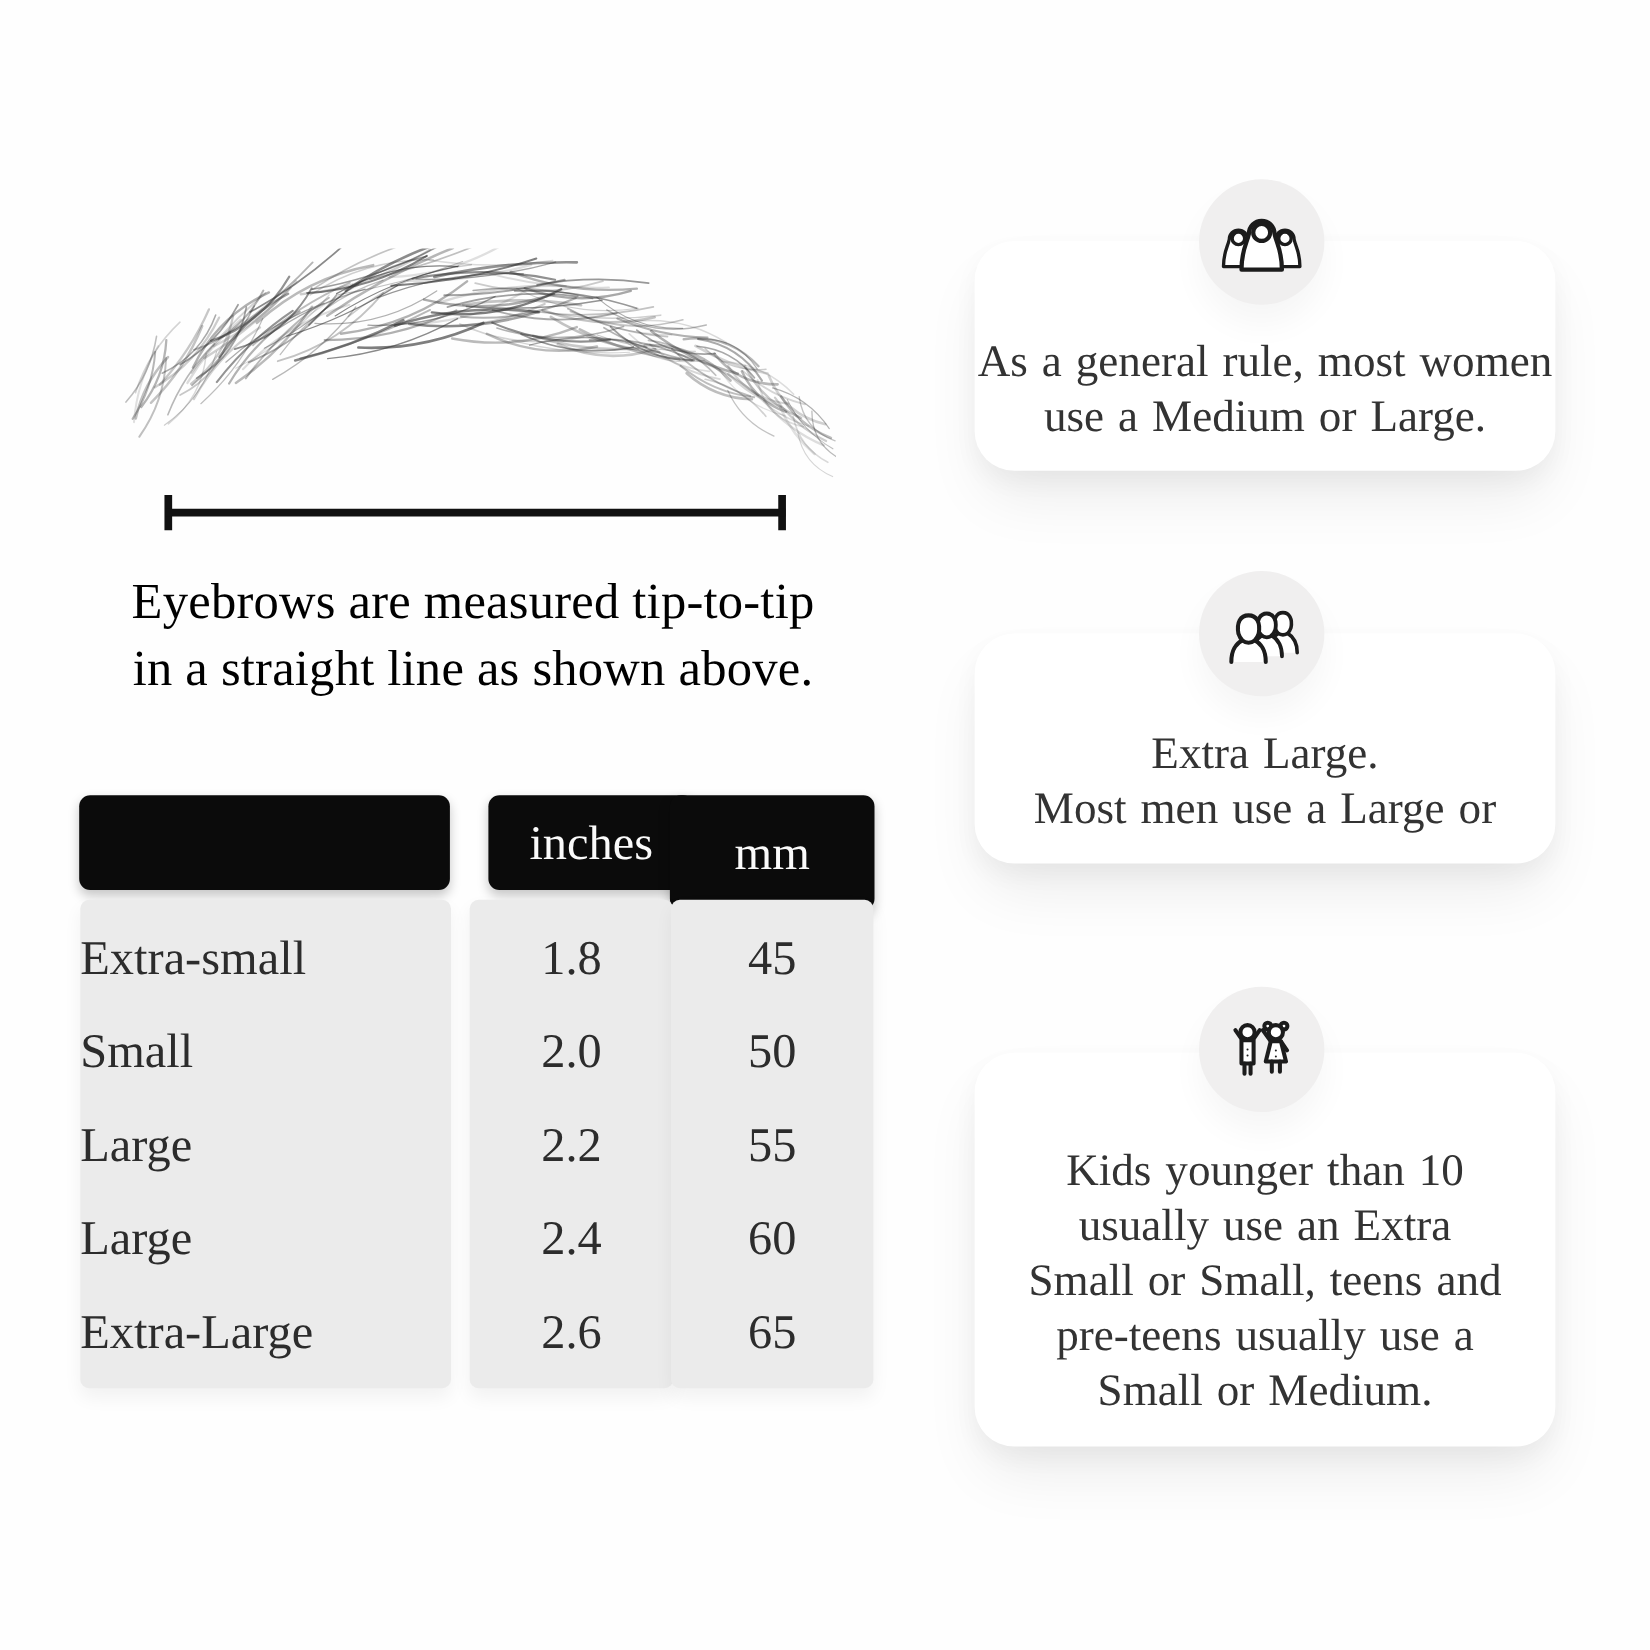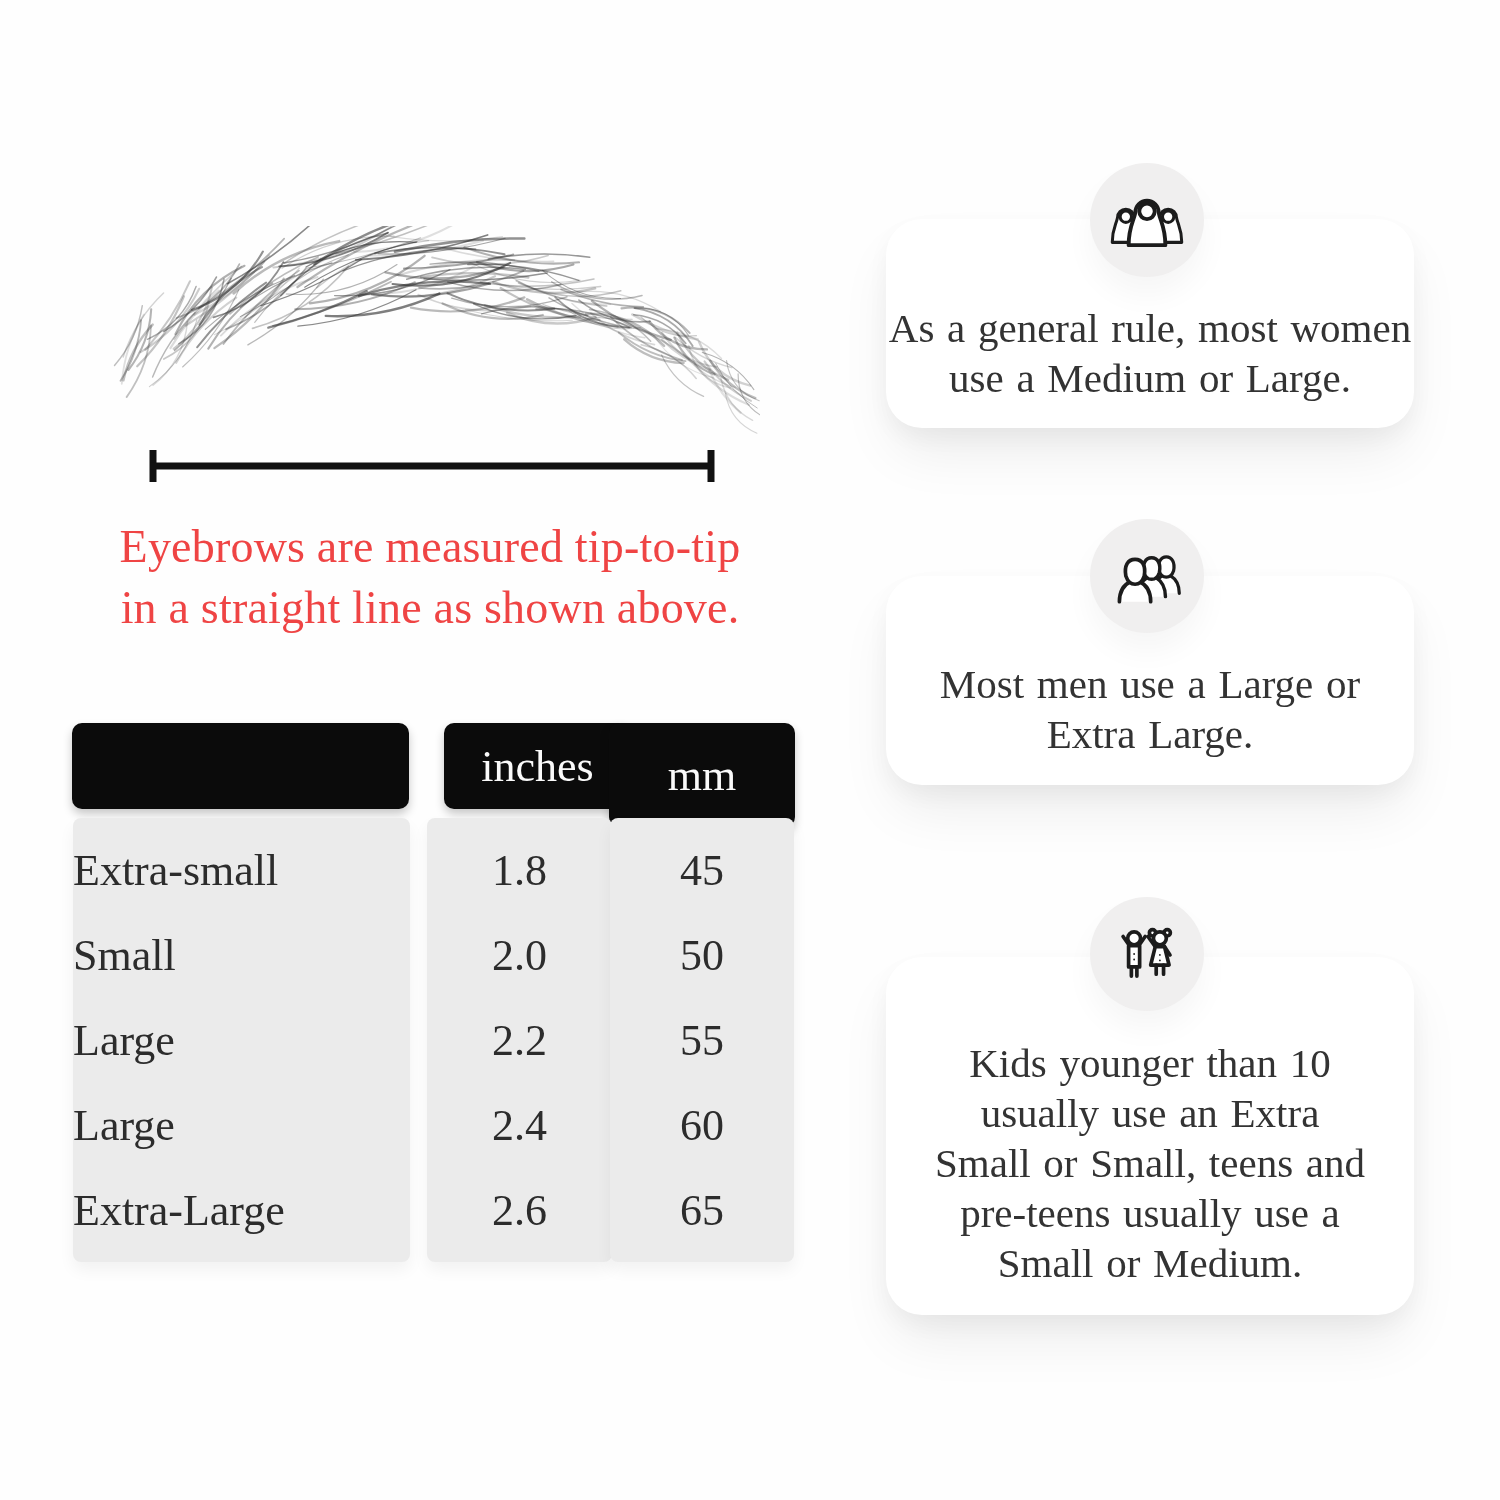--- a/index.html
+++ b/index.html
@@ -15,21 +15,21 @@
   .canvas{
     position:relative;width:1500px;height:1500px;margin:0 auto;
     background:#fefefe;overflow:hidden;color:var(--text);
   }
   .abs{position:absolute;}
   
   .brow-svg{left:108px;top:226px;width:652px;height:216px;}
   .measure-svg{left:146px;top:446px;width:572px;height:40px;}
   .caption{
     left:90px;top:516px;width:680px;text-align:center;
-    font-size:46px;line-height:61px;color:#ef4444;letter-spacing:.2px;
+    font-size:46px;line-height:61px;color:#000000;letter-spacing:.2px;
   }
   
   .th{
     background:var(--table-header-bg);border-radius:10px;
     display:flex;align-items:center;justify-content:center;
     color:var(--header-text);font-size:44px;
     box-shadow:0 5px 10px rgba(0,0,0,.22);
   }
   .th1{left:72px;top:723px;width:337px;height:86px;}
   .th2{left:416px;top:723px;width:187px;height:86px;margin-left:28px;}
@@ -302,22 +302,22 @@
         <circle class="icon-stroke" cx="0" cy="-8" r="7.5"></circle>
       </g>
       <g transform="translate(0,-1) scale(1.05)">
         <path class="icon-stroke" d="M-19,27 C-19,8 -14,3 -12,-7 A12,12 0 0 1 12,-7 C14,3 19,8 19,27 Z"></path>
         <circle class="icon-stroke" cx="0" cy="-8" r="8"></circle>
       </g>
     </svg>
   </div>
 
   <div class="abs card card-2">
+    <div>Extra Large.</div>
     <div>Most men use a Large or</div>
-    <div>Extra Large.</div>
   </div>
   <div class="abs circle circle-2">
     <svg class="icon-svg" viewBox="-50 -50 100 100">
       <g transform="translate(21,-4) scale(0.88)">
         <path class="icon-stroke" d="M-16,26 C-16,12 -10,7 -5,4 C-2,2 2,2 5,4 C10,7 16,12 16,26"></path>
         <path class="icon-stroke" d="M-9,-2 C-11,-12 -7,-19 0,-19 C7,-19 11,-12 9,-2 C7,4 4,6 0,6 C-4,6 -7,4 -9,-2 Z"></path>
       </g>
       <g transform="translate(5,-2) scale(0.94)">
         <path class="icon-stroke" d="M-16,26 C-16,12 -10,7 -5,4 C-2,2 2,2 5,4 C10,7 16,12 16,26"></path>
         <path class="icon-stroke" d="M-9,-2 C-11,-12 -7,-19 0,-19 C7,-19 11,-12 9,-2 C7,4 4,6 0,6 C-4,6 -7,4 -9,-2 Z"></path>

